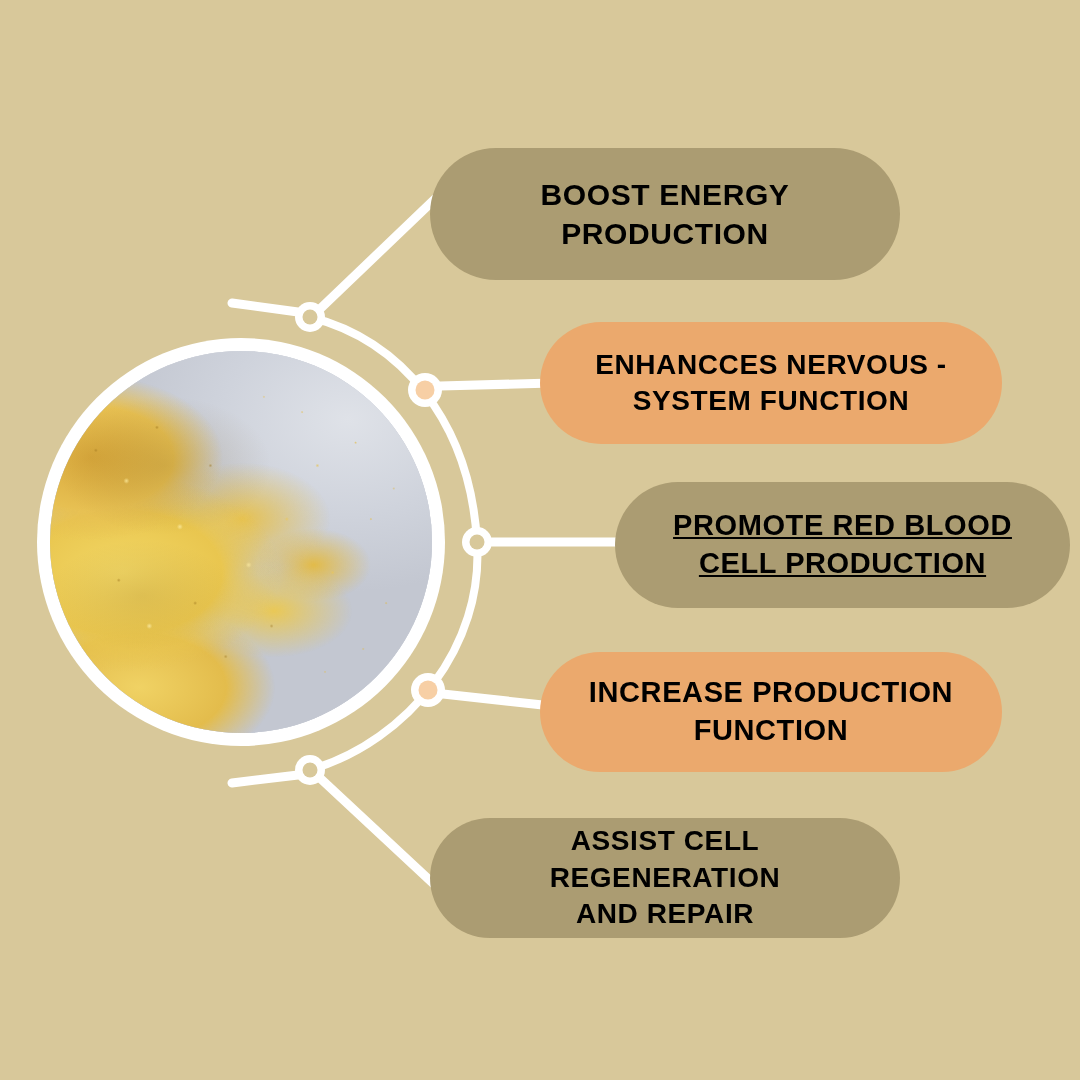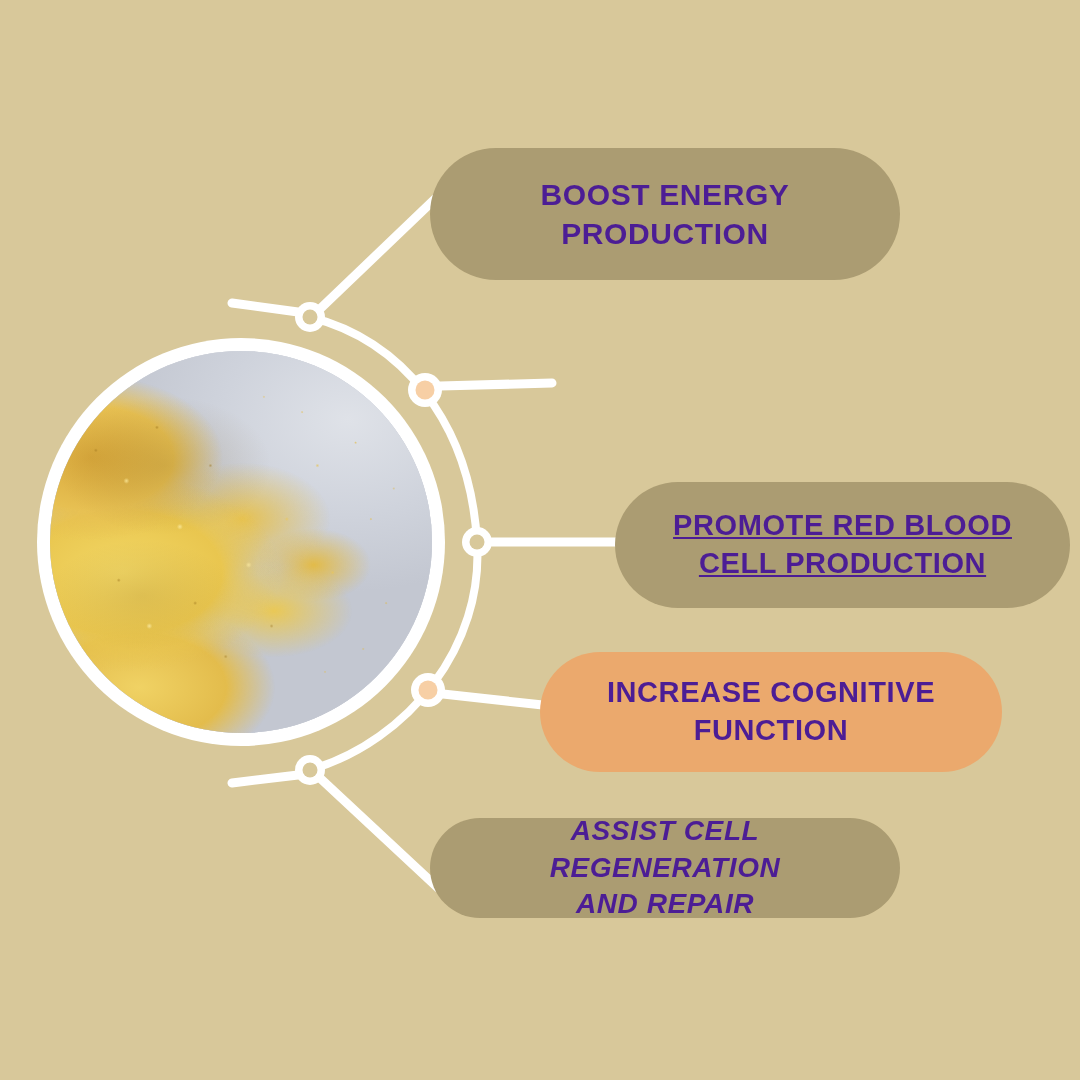--- a/index.html
+++ b/index.html
@@ -111,38 +111,38 @@
   }
 
   
   .pill {
     position: absolute;
     display: flex;
     align-items: center;
     justify-content: center;
     text-align: center;
     border-radius: 999px;
-    color: #4c1d95;
+    color: #000000;
     font-weight: bold;
     letter-spacing: 0.6px;
     line-height: 1.3;
     box-sizing: border-box;
     padding: 0 26px;
     z-index: 4;
   }
   .pill-label {
     display: block;
     white-space: pre-line;
   }
 
   #pill-1 { left: 430px; top: 148px;  width: 470px; height: 132px; font-size: 30px; background: #ab9c72; }
   #pill-2 { left: 540px; top: 322px;  width: 462px; height: 122px; font-size: 28px; background: #eba96d; }
   #pill-3 { left: 615px; top: 482px;  width: 455px; height: 126px; font-size: 29px; background: #ab9c72; text-decoration: underline; }
   #pill-4 { left: 540px; top: 652px;  width: 462px; height: 120px; font-size: 29px; background: #eba96d; }
-  #pill-5 { left: 430px; top: 818px;  width: 470px; height: 100px; font-size: 28px; background: #ab9c72; font-style: italic; }
+  #pill-5 { left: 430px; top: 818px;  width: 470px; height: 120px; font-size: 28px; background: #ab9c72; }
 </style>
 </head>
 <body>
 
 <div id="infographic">
 
   <svg id="connector-layer" viewBox="0 0 1080 1080" width="1080" height="1080" aria-hidden="true">
 
     <path d="M 310 317 C 400 340, 470 420, 477 542 C 484 645, 410 740, 310 770" fill="none" stroke="#ffffff" stroke-width="8" stroke-linecap="round"></path>
 
@@ -191,28 +191,32 @@
       <div id="powder-shadow"></div>
       <div id="powder-texture"></div>
     </div>
   </div>
 
   <div class="pill" id="pill-1">
     <span class="pill-label">BOOST ENERGY
 PRODUCTION</span>
   </div>
 
+  <div class="pill" id="pill-2">
+    <span class="pill-label">ENHANCCES NERVOUS -
+SYSTEM FUNCTION</span>
+  </div>
 
   <div class="pill" id="pill-3">
     <span class="pill-label">PROMOTE RED BLOOD
 CELL PRODUCTION</span>
   </div>
 
   <div class="pill" id="pill-4">
-    <span class="pill-label">INCREASE COGNITIVE
+    <span class="pill-label">INCREASE PRODUCTION
 FUNCTION</span>
   </div>
 
   <div class="pill" id="pill-5">
     <span class="pill-label">ASSIST CELL REGENERATION
 AND REPAIR</span>
   </div>
 
 </div>
 

